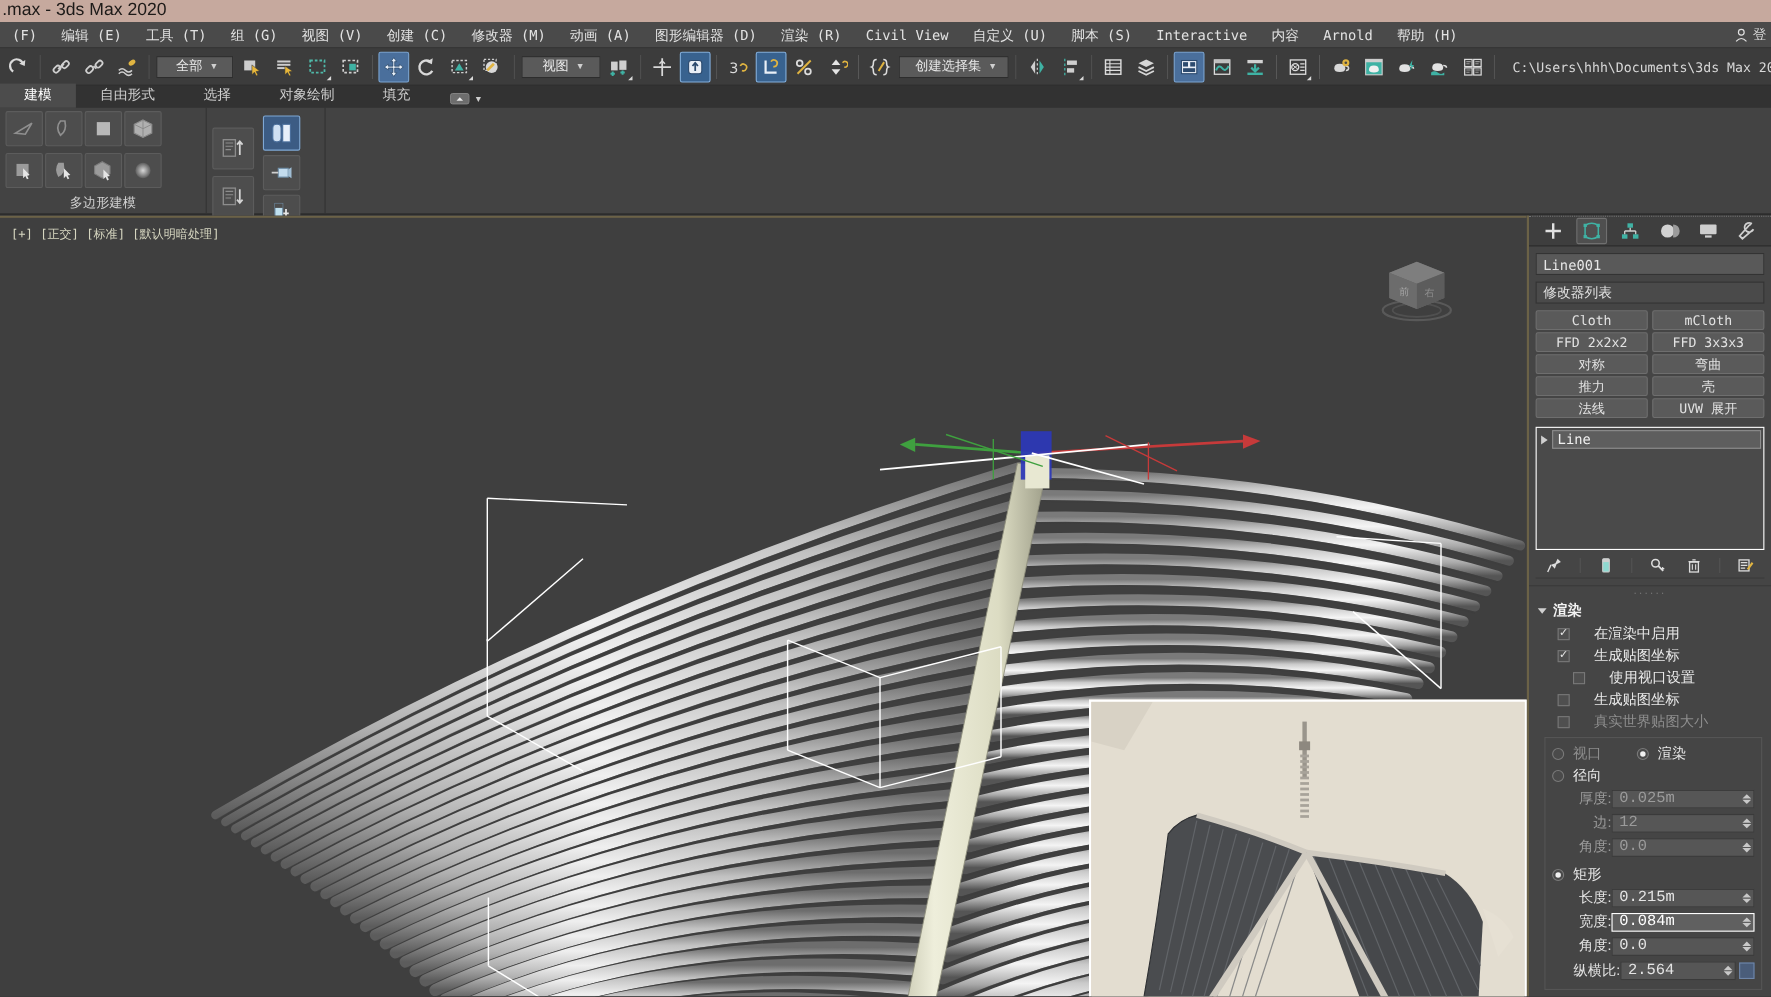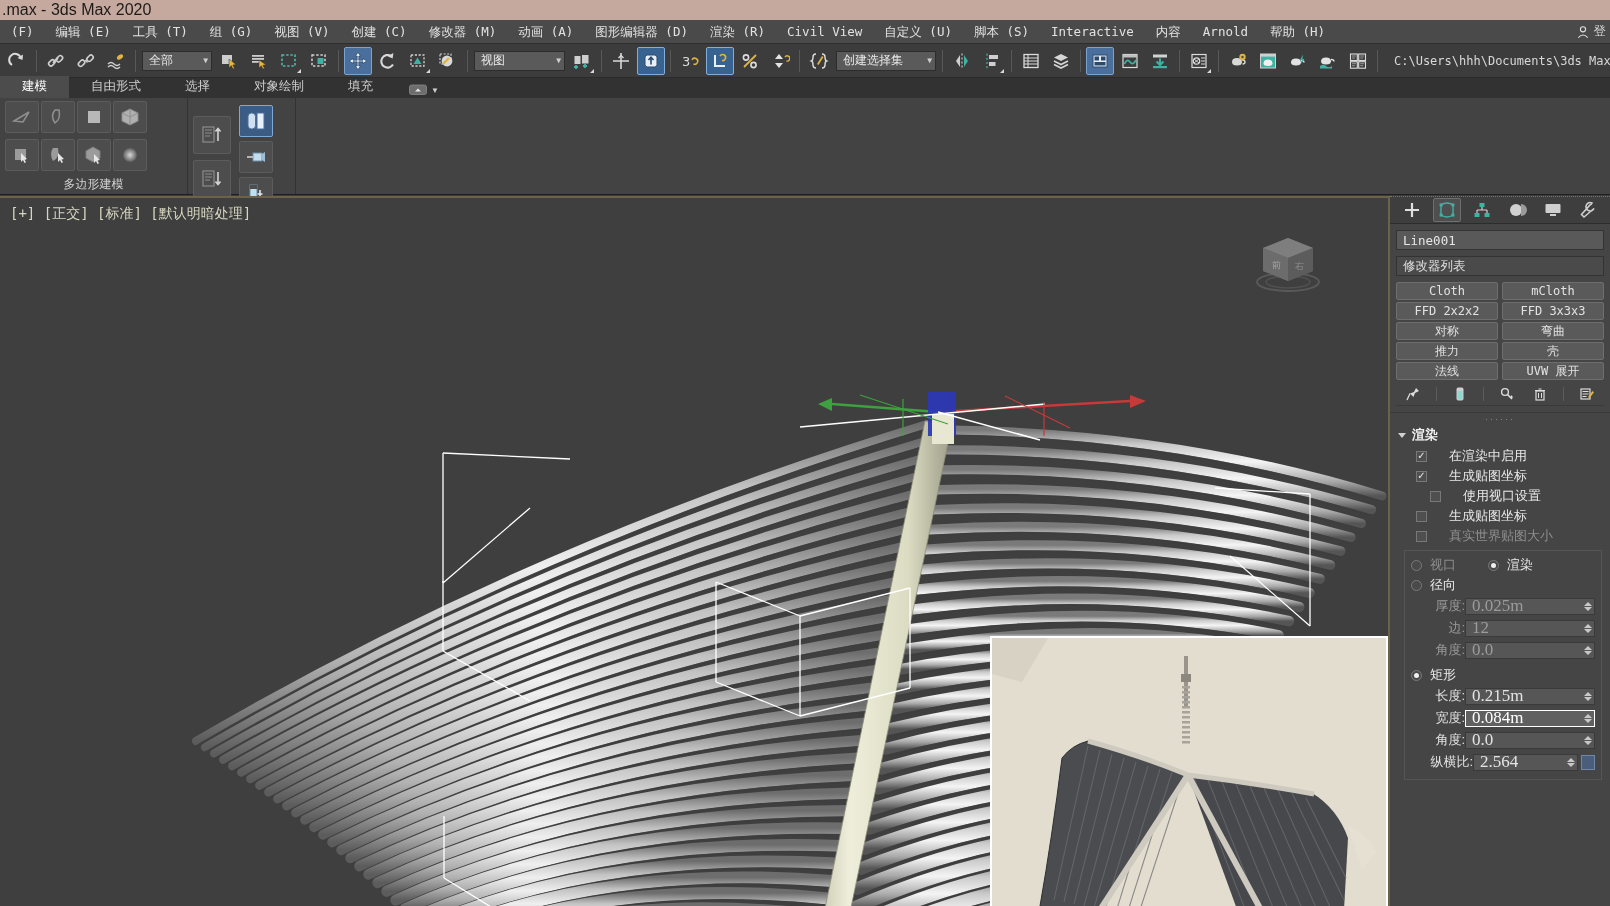--- a/index.html
+++ b/index.html
@@ -51,21 +51,21 @@
     position: relative; flex: 0 0 auto;
   }
   .tb-btn.on { background: #4a6f9c; border-color: #7aa3cf; }
   .tb-btn.on2 { background: #38628f; border-color: #82aedc; }
   .tb-btn .corner { position: absolute; right: 1px; bottom: 1px; width: 0; height: 0;
       border-left: 4px solid transparent; border-bottom: 4px solid #d9d9d9; }
   .tb-sep { width: 1px; height: 22px; background: #262626; margin: 0 4px; flex: 0 0 auto;
       border-right: 1px solid #585858; }
   .tb-combo {
     height: 20px; background: #5a5a5a; border: 1px solid #2d2d2d;
-    display: flex; align-items: center; justify-content: space-between;
+    display: flex; align-items: center; justify-content: center;
     padding: 0 3px 0 6px; margin: 0 2px; color: #e8e8e8; font-size: 12px;
     font-family: "DejaVu Sans Mono", monospace; flex: 0 0 auto;
   }
   .tb-combo .cv { white-space: nowrap; overflow: hidden; }
   .tb-combo .carat { margin-left: 8px; font-size: 8px; color: #cfcfcf; }
   .path-box {
     height: 22px; margin-left: 6px; padding: 0 6px; display: flex; align-items: center;
     color: #d8d8d8; font-family: "DejaVu Sans Mono", monospace; font-size: 12px;
     white-space: nowrap; overflow: hidden; flex: 1 1 auto;
   }
@@ -97,21 +97,21 @@
   }
   .rb-tall { width: 38px; height: 38px; }
 
   
   .viewport {
     position: absolute; left: 0; top: 196px; width: 1388px; height: 710px;
     background: #3f3f3f; overflow: hidden;
   }
   .vp-label {
     position: absolute; left: 10px; top: 9px;
-    font-family: "DejaVu Sans Mono", monospace; font-size: 14px;
+    font-family: "DejaVu Sans Mono", monospace; font-size: 11px;
     color: #d6d6c0; z-index: 40; white-space: nowrap;
   }
   .vp-topline { position: absolute; left: 0; top: 0; width: 100%; height: 2px; background: #6b6247; }
 
   
   .roof-wrap { position: absolute; left: 0; top: 0; width: 1388px; height: 710px; }
 
   
   .ref-img {
     position: absolute; left: 990px; top: 440px; width: 398px; height: 340px;
@@ -195,21 +195,21 @@
       border-radius: 50%; background: #f0f0f0; }
   .radio-lbl { font-size: 13px; color: #e9e9e9; }
   .radio-lbl.dim { color: #8e8e8e; }
 
   .field-row { display: flex; align-items: center; gap: 0; padding: 2px 0 2px 10px; }
   .field-lbl { width: 44px; text-align: right; font-size: 13px; color: #9a9a9a; }
   .field-lbl.act { color: #e2e2e2; }
   .spinner {
     flex: 1; height: 17px; background: #565656; border: 1px solid #3a3a3a;
     display: flex; align-items: center; justify-content: space-between;
-    padding: 0 2px 0 6px; font-family: Liberation Serif, serif; font-size: 17px;
+    padding: 0 2px 0 6px; font-family: Liberation Mono, monospace; font-size: 14px;
     color: #9b9b9b;
   }
   .spinner.enabled { color: #e4e4e4; }
   .spinner.focus { border: 1px solid #ffffff; background: #606060; color: #ffffff; }
   .spin-arrows { display: flex; flex-direction: column; gap: 1px; }
   .spin-arrows i { width: 0; height: 0; border-left: 4px solid transparent; border-right: 4px solid transparent; }
   .spin-arrows i.up { border-bottom: 4px solid #c8c8c8; }
   .spin-arrows i.dn { border-top: 4px solid #c8c8c8; }
   .lock-btn { width: 14px; height: 15px; background: #4a5d7a; border: 1px solid #6f86a8; margin-left: 3px; }
 </style>
@@ -335,21 +335,21 @@
     </div>
     <div class="tb-btn">
       <svg width="20" height="20" viewBox="0 0 20 20">
         <rect x="2" y="3" width="11" height="10" fill="none" stroke="#cfcfcf" stroke-width="1.2" stroke-dasharray="2 1.6"></rect>
         <circle cx="9" cy="10" r="5.4" fill="#d9d9d9"></circle>
         <path d="M5 13 L11 7" stroke="#e0b441" stroke-width="2.4"></path>
       </svg>
     </div>
     <div class="tb-sep"></div>
 
-    <div class="tb-combo" style="width:91px">
+    <div class="tb-combo" style="width:72px">
       <span class="cv">视图</span>
       <span class="carat">▼</span>
     </div>
 
     <div class="tb-btn">
       <svg width="20" height="20" viewBox="0 0 20 20">
         <rect x="2.5" y="5" width="6" height="8" fill="#cfcfcf"></rect>
         <rect x="10" y="4" width="6.5" height="8.5" fill="#cfcfcf"></rect>
         <path d="M4 14 L4 18 M2 16 L6 16" stroke="#3fb2a4" stroke-width="1.8"></path>
         <path d="M13 13 L13 17 M11 15 L15 15" stroke="#3fb2a4" stroke-width="1.8"></path>
@@ -1107,20 +1107,26 @@
       <div class="mod-btn">FFD 2x2x2</div>
       <div class="mod-btn">FFD 3x3x3</div>
       <div class="mod-btn">对称</div>
       <div class="mod-btn">弯曲</div>
       <div class="mod-btn">推力</div>
       <div class="mod-btn">壳</div>
       <div class="mod-btn">法线</div>
       <div class="mod-btn">UVW 展开</div>
     </div>
 
+    <div class="stack">
+      <div class="stack-item">
+        <span class="arrow"></span>
+        <span class="nm">Line</span>
+      </div>
+    </div>
 
     <div class="stack-tools">
       <div class="st-ico">
         <svg width="16" height="16" viewBox="0 0 16 16">
           <path d="M11 2 L14 5 L10 7 L8.5 11 L5 7.5 L9 6 Z" fill="#dcdcdc"></path>
           <path d="M5 7.5 L2 14" stroke="#dcdcdc" stroke-width="1.3"></path>
         </svg>
       </div>
       <div class="st-div"></div>
       <div class="st-ico">

